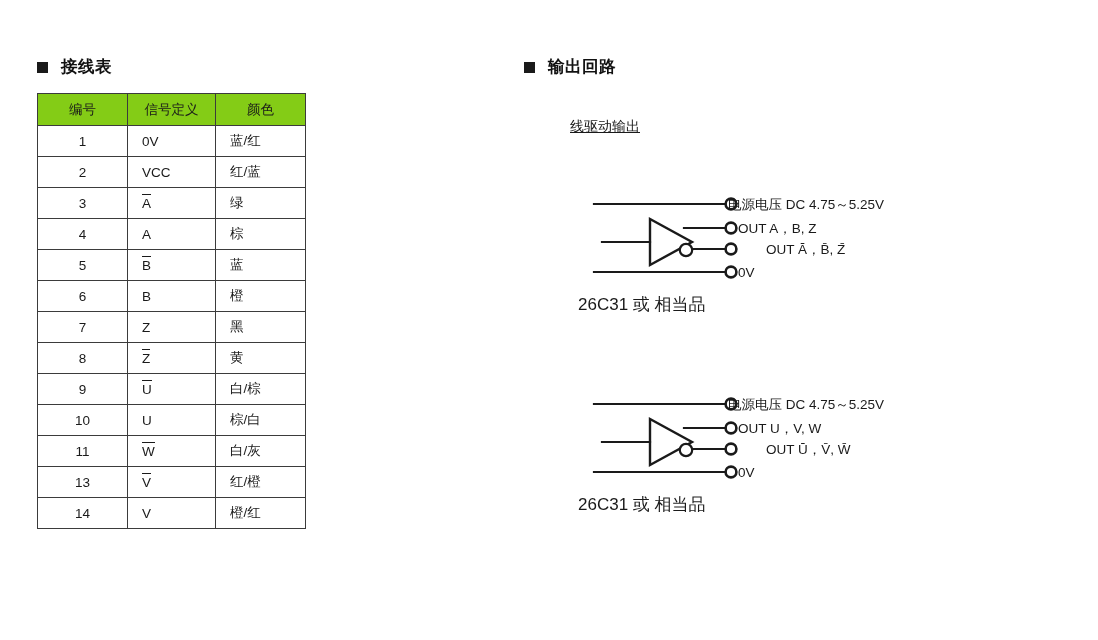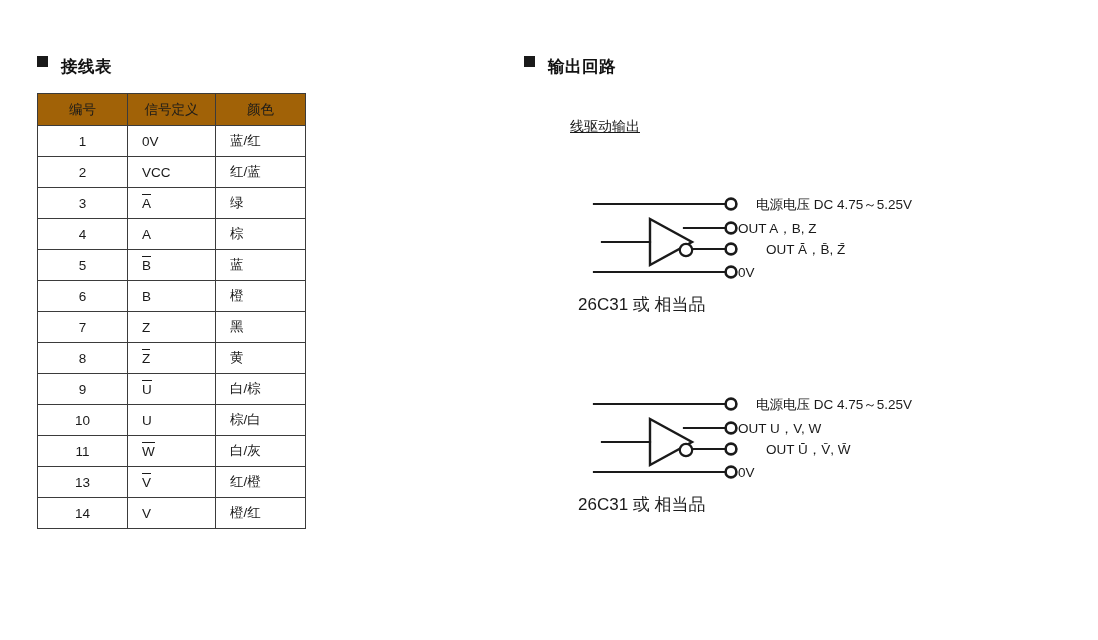--- a/index.html
+++ b/index.html
@@ -13,20 +13,21 @@
     position: relative;
     font-family: "Liberation Sans", "DejaVu Sans", sans-serif;
     color: #1a1a1a;
     overflow: hidden;
   }
 
   
   .section-heading {
     position: absolute;
     display: flex;
+    align-items: center;
     gap: 13px;
   }
   .bullet-square {
     width: 11px;
     height: 11px;
     background: #1a1a1a;
     flex: 0 0 auto;
   }
   .section-heading .heading-text {
     font-size: 16.5px;
@@ -55,21 +56,21 @@
     border: 1px solid #3b3b3b;
     height: 31px;
     padding: 0 0 0 14px;
     font-size: 13.5px;
     font-weight: normal;
     color: #1a1a1a;
     box-sizing: border-box;
     vertical-align: middle;
   }
   table.wiring-table thead th {
-    background: #a16207;
+    background: #84cc16;
     text-align: center;
     padding: 0;
     font-weight: normal;
     font-size: 13.5px;
     height: 32px;
   }
   table.wiring-table tbody td.col-no {
     text-align: center;
     padding: 0;
   }
@@ -115,21 +116,21 @@
     width: 100%;
     height: 100%;
   }
   .circuit-labels span {
     position: absolute;
     font-size: 13.5px;
     color: #1a1a1a;
     white-space: nowrap;
     line-height: 1;
   }
-  .lbl-vcc  { left: 176px; top: 12px;  }
+  .lbl-vcc  { left: 148px; top: 12px;  }
   .lbl-out  { left: 158px; top: 36px;  }
   .lbl-outn { left: 158px; top: 57px; margin-left: 28px;  }
   .lbl-0v   { left: 158px; top: 80px;  }
 
   .circuit-note {
     position: absolute;
     font-size: 17px;
     color: #1a1a1a;
     white-space: nowrap;
   }

